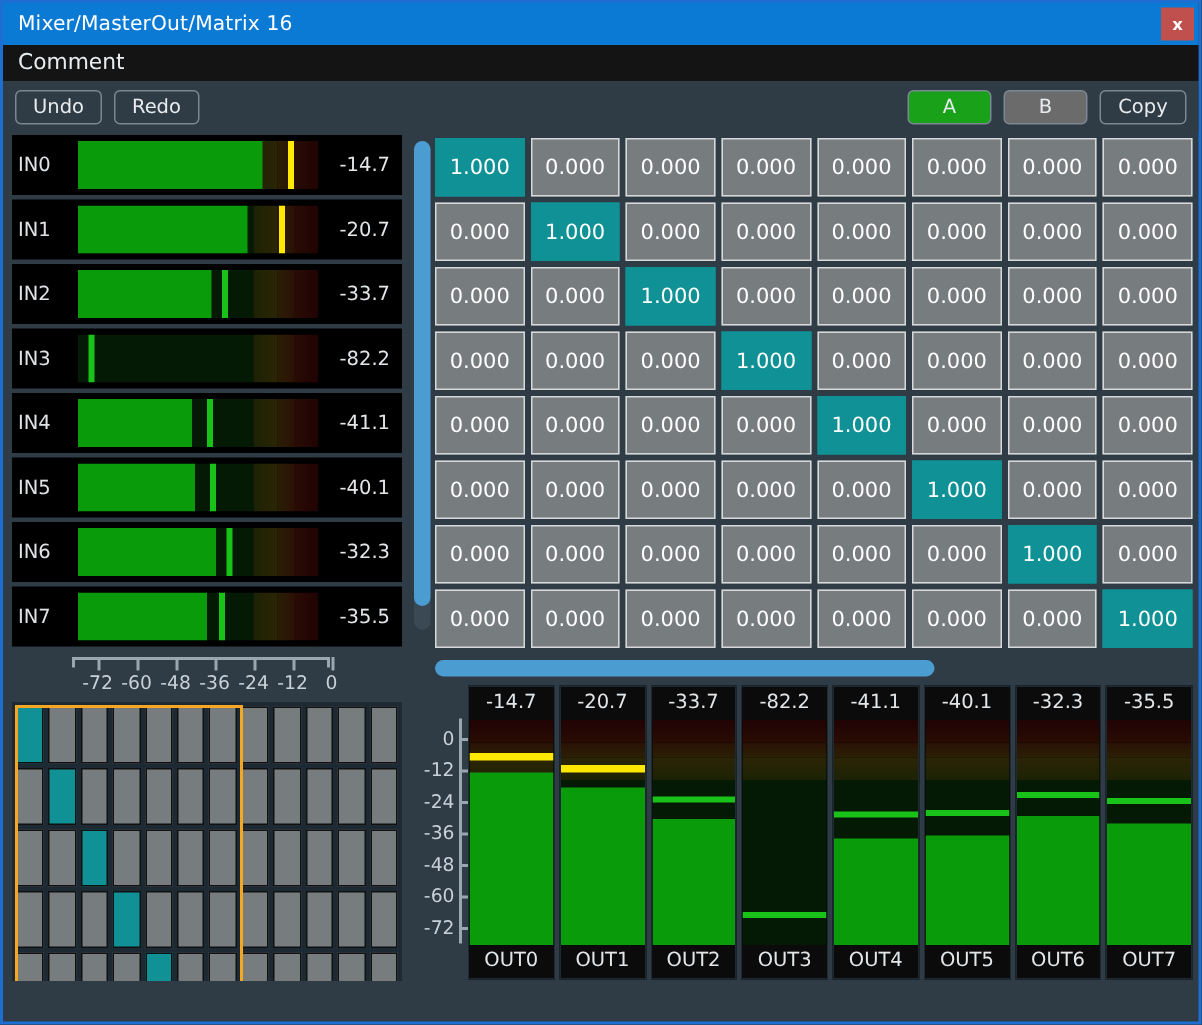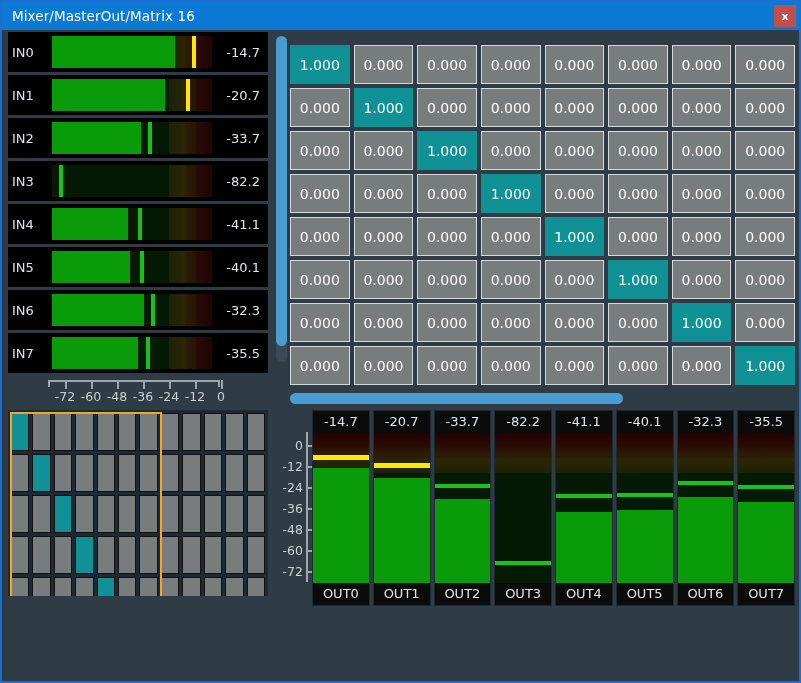--- a/index.html
+++ b/index.html
@@ -91,21 +91,21 @@
   .ovcell.on{background:#0f9195;}
   .ovsel{position:absolute;border:2px solid #f5a623;box-sizing:border-box;
          pointer-events:none;}
 
   
   .matrixwrap{position:relative;padding:4px 4px 0 16px;}
   .vscroll{position:absolute;left:2px;top:6px;width:11px;height:326px;
            background:#3b4954;border-radius:6px;cursor:pointer;}
   .vscroll i{display:block;width:11px;height:310px;background:#4a9cd1;
              border-radius:6px;}
-  .matrix{display:grid;grid-template-columns:repeat(8,1fr);gap:4px;margin-top:11px;}
+  .matrix{display:grid;grid-template-columns:repeat(8,1fr);gap:4px;}
   .cell{height:39px;background:#777c7e;border:1px solid #d6d8d9;
         box-sizing:border-box;display:flex;align-items:center;
         justify-content:center;font-size:14px;color:#ffffff;cursor:pointer;}
   .cell.on{background:#0f9195;border-color:#0f9195;}
   .hscroll{margin:8px 4px 0 16px;height:11px;background:#2f3b45;position:relative;}
   .hscroll i{display:block;height:11px;width:66%;background:#4a9cd1;border-radius:6px;}
 
   
   .outwrap{display:flex;margin-top:6px;height:196px;padding-left:0;}
   .vscale{width:38px;flex:0 0 38px;position:relative;}
@@ -135,22 +135,34 @@
 <body>
 
 <div class="app">
 
   <div class="titlebar">
     <span class="title">Mixer/MasterOut/Matrix 16</span>
     <div class="closebtn">x</div>
   </div>
 
   <div class="header">
+    <div class="hrow2">
+      <span class="comment">Comment</span>
+    </div>
   </div>
 
+  <div class="toolbar">
+    <div class="btn">Undo</div>
+    <div class="btn">Redo</div>
+    <div class="toolbar-right">
+      <div class="btn ab active">A</div>
+      <div class="btn ab b">B</div>
+      <div class="btn copy">Copy</div>
+    </div>
+  </div>
 
   <div class="main">
 
     <div class="leftcol">
       <div class="inmeters" id="inmeters">
           <div class="inrow">
             <div class="inlabel">IN0</div>
             <div class="inbar">
               <div class="zone zgreen" style="left: 0%; width: 73.3333%;"></div>
               <div class="zone zyellow" style="left: 73.3333%; width: 10%;"></div>

